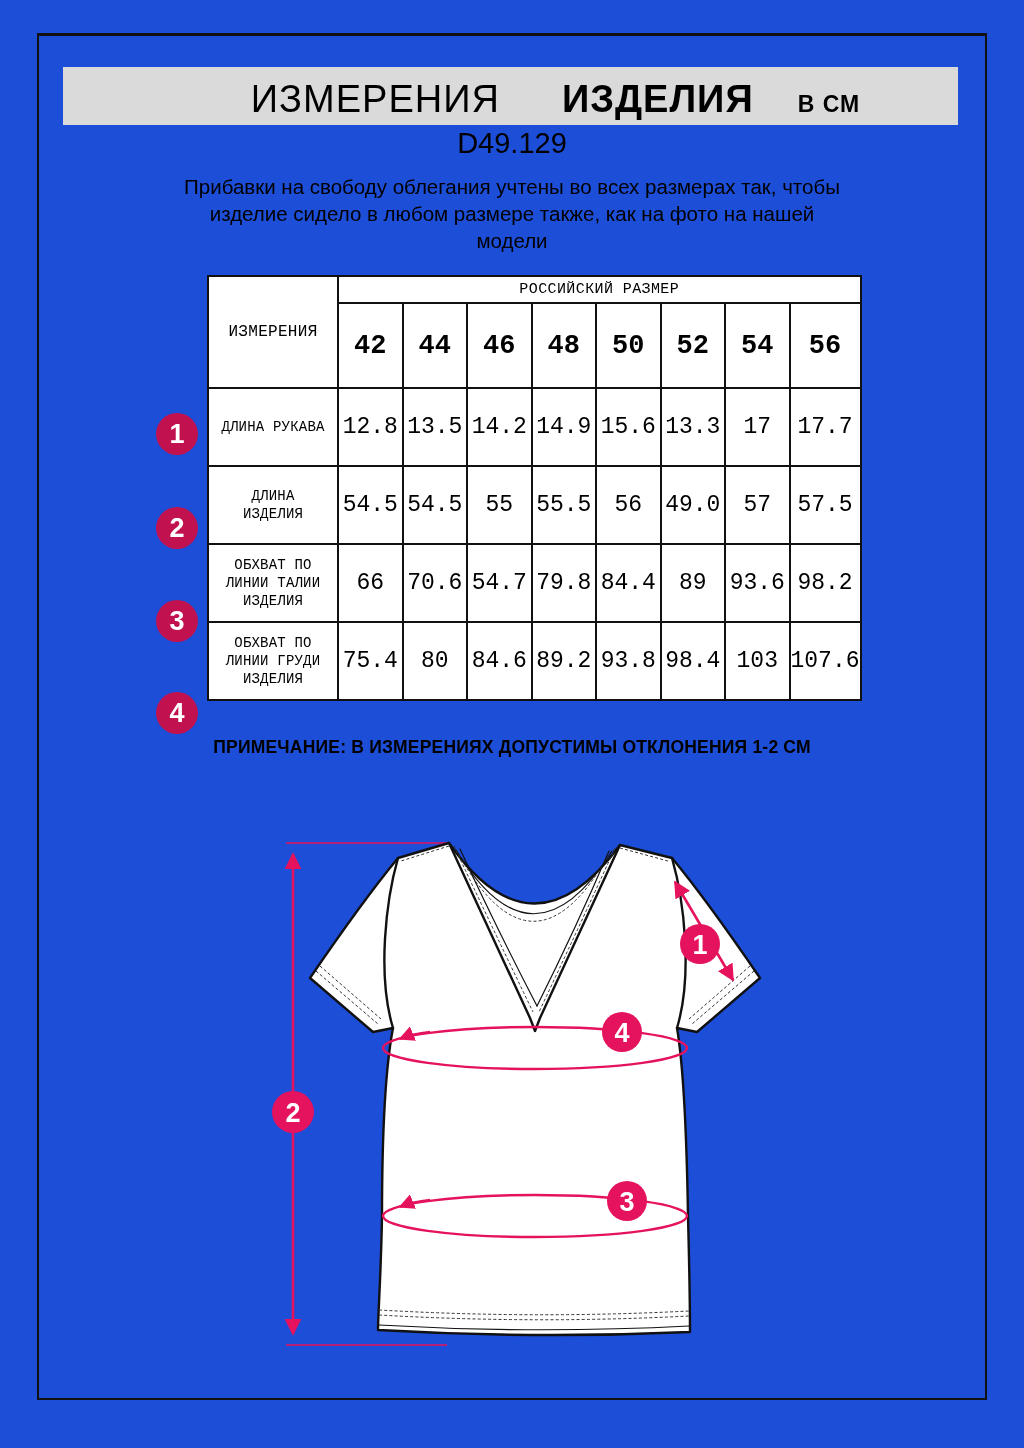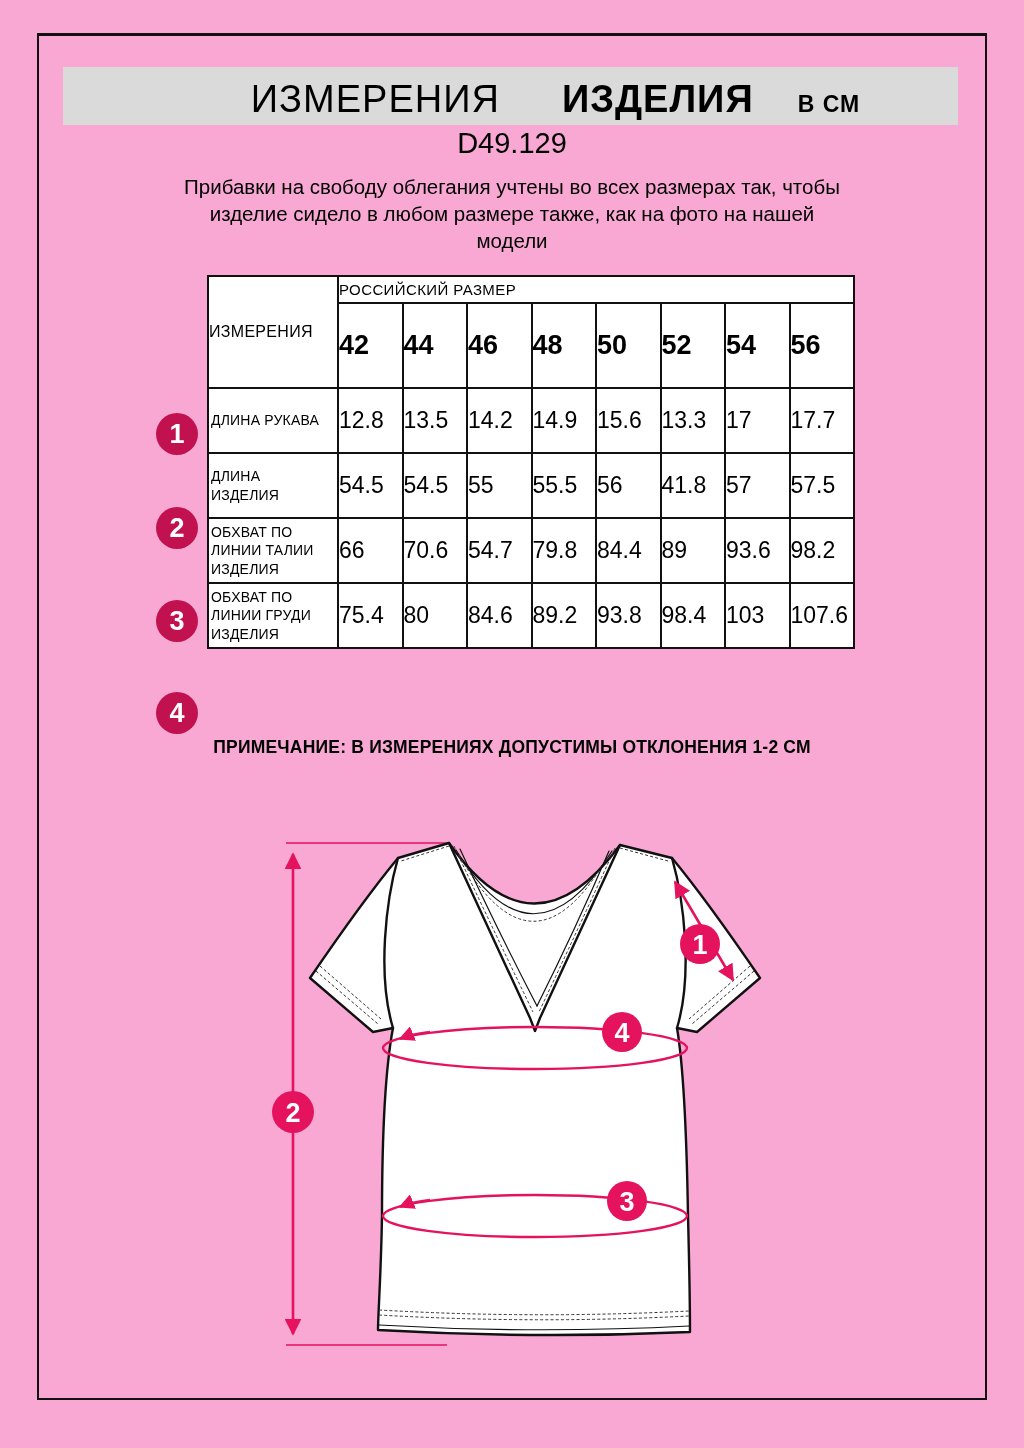--- a/index.html
+++ b/index.html
@@ -3,34 +3,34 @@
 <meta charset="utf-8">
 <style>
   :root{
     --accent:#e5125e;
     --accent-table:#c1114e;
     --header-bar:#dadada;
     --line:#111111;
   }
   *{margin:0;padding:0;box-sizing:border-box;}
   body{background:#fff;font-family:"Liberation Sans",sans-serif;color:#000;}
-  .page{position:relative;width:1024px;height:1448px;background:#f9a8d4;overflow:hidden;}
+  .page{position:relative;width:1024px;height:1448px;background:#1d4ed8;overflow:hidden;}
   .frame{position:absolute;left:37px;top:33px;width:950px;height:1367px;border:2px solid var(--line);border-top-width:3px;}
   .titlebar{position:absolute;left:63px;top:67px;width:895px;height:58px;background:var(--header-bar);
     display:flex;align-items:baseline;justify-content:center;padding-left:90px;padding-top:11px;}
   .title-main{font-size:38px;letter-spacing:1px;}
   .title-bold{font-size:38px;font-weight:bold;letter-spacing:1px;margin-left:62px;}
   .title-unit{font-size:23px;font-weight:bold;margin-left:44px;letter-spacing:1px;}
   .article{position:absolute;left:37px;top:127px;width:950px;text-align:center;font-size:29px;}
   .intro{position:absolute;left:152px;top:173px;width:720px;text-align:center;font-size:20.5px;line-height:1.32;white-space:pre-line;}
   table.sizes{position:absolute;left:207px;top:275px;border-collapse:collapse;table-layout:fixed;}
-  table.sizes td,table.sizes th{border:2px solid var(--line);text-align:left;vertical-align:middle;font-weight:normal;background:#fff;}
+  table.sizes td,table.sizes th{border:2px solid var(--line);text-align:center;vertical-align:middle;font-weight:normal;background:#fff;font-family:Liberation Mono, monospace;}
   col.c-label{width:130px;} col.c-size{width:64.5px;}
   tr.r-ru{height:27px;} tr.r-size{height:85px;padding-left:27px;}
-  tr.r-data{height:65px;}
+  tr.r-data{height:78px;}
   .cell-measure{font-size:16px;letter-spacing:.3px;}
   .cell-ru{font-size:15px;letter-spacing:.4px;}
   .cell-size{font-size:27px;font-weight:bold !important;}
   td.cell-size{font-weight:bold;}
   .cell-label{font-size:14px;line-height:1.3;white-space:pre-line;letter-spacing:.2px;padding:2px;}
   .cell-val{font-size:23px;}
   .row-badge{position:absolute;left:156px;width:42px;height:42px;border-radius:50%;background:var(--accent-table);
     color:#fff;font-weight:bold;font-size:27px;display:flex;align-items:center;justify-content:center;}
   .note{position:absolute;left:37px;top:737px;width:950px;text-align:center;font-weight:bold;font-size:17.5px;letter-spacing:.2px;}
   .diagram{position:absolute;left:260px;top:825px;width:520px;height:530px;}
@@ -102,21 +102,21 @@
       <td class="cell-val">17.7</td>
     </tr>
     <tr class="r-data">
       <td class="cell-label">ДЛИНА
 ИЗДЕЛИЯ</td>
       <td class="cell-val">54.5</td>
       <td class="cell-val">54.5</td>
       <td class="cell-val">55</td>
       <td class="cell-val">55.5</td>
       <td class="cell-val">56</td>
-      <td class="cell-val">41.8</td>
+      <td class="cell-val">49.0</td>
       <td class="cell-val">57</td>
       <td class="cell-val">57.5</td>
     </tr>
     <tr class="r-data">
       <td class="cell-label">ОБХВАТ ПО
 ЛИНИИ ТАЛИИ
 ИЗДЕЛИЯ</td>
       <td class="cell-val">66</td>
       <td class="cell-val">70.6</td>
       <td class="cell-val">54.7</td>

